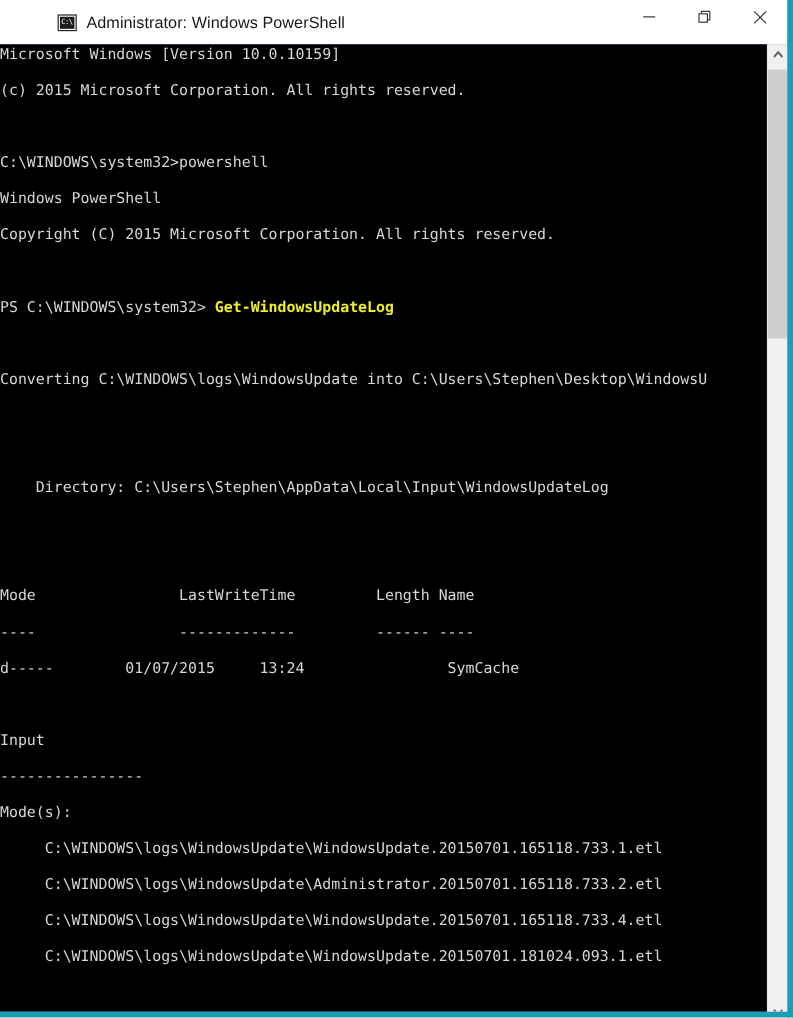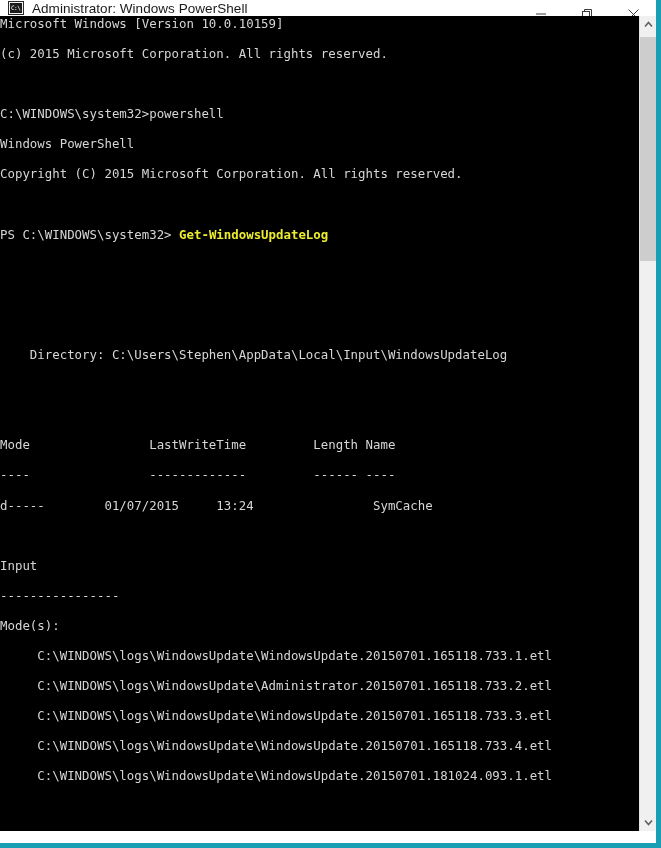--- a/index.html
+++ b/index.html
@@ -16,25 +16,26 @@
     height: 848px;
     box-sizing: border-box;
     background: #ffffff;
     border-right: 5px solid #17a0b5;
     border-bottom: 5px solid #17a0b5;
     overflow: hidden;
   }
   
   .titlebar {
     position: relative;
-    height: 16px;
+    height: 37px;
     background: #ffffff;
     display: flex;
     align-items: center;
     box-sizing: border-box;
+    padding-left: 40px;
   }
   .title-icon {
     width: 16px;
     height: 14px;
     margin-left: 8px;
     margin-right: 8px;
     background: #f2f2f2;
     border: 1px solid #2b2b2b;
     box-sizing: border-box;
     position: relative;
@@ -173,35 +174,35 @@
     <div class="console">
       <pre id="console-text"><span class="line">Microsoft Windows [Version 10.0.10159]</span>
 <span class="line">(c) 2015 Microsoft Corporation. All rights reserved.</span>
 <span class="line"></span>
 <span class="line">C:\WINDOWS\system32&gt;powershell</span>
 <span class="line">Windows PowerShell</span>
 <span class="line">Copyright (C) 2015 Microsoft Corporation. All rights reserved.</span>
 <span class="line"></span>
 <span class="line"><span>PS C:\WINDOWS\system32&gt; </span><span class="cmd">Get-WindowsUpdateLog</span></span>
 <span class="line"></span>
+<span class="line">Converting C:\WINDOWS\logs\WindowsUpdate into C:\Users\Stephen\Desktop\WindowsU</span>
 <span class="line"></span>
 <span class="line"></span>
 <span class="line">    Directory: C:\Users\Stephen\AppData\Local\Input\WindowsUpdateLog</span>
 <span class="line"></span>
 <span class="line"></span>
 <span class="line">Mode                LastWriteTime         Length Name</span>
 <span class="line">----                -------------         ------ ----</span>
 <span class="line">d-----        01/07/2015     13:24                SymCache</span>
 <span class="line"></span>
 <span class="line">Input</span>
 <span class="line">----------------</span>
 <span class="line">Mode(s):</span>
 <span class="line">     C:\WINDOWS\logs\WindowsUpdate\WindowsUpdate.20150701.165118.733.1.etl</span>
 <span class="line">     C:\WINDOWS\logs\WindowsUpdate\Administrator.20150701.165118.733.2.etl</span>
-<span class="line">     C:\WINDOWS\logs\WindowsUpdate\WindowsUpdate.20150701.165118.733.3.etl</span>
 <span class="line">     C:\WINDOWS\logs\WindowsUpdate\WindowsUpdate.20150701.165118.733.4.etl</span>
 <span class="line">     C:\WINDOWS\logs\WindowsUpdate\WindowsUpdate.20150701.181024.093.1.etl</span>
 
 
 
 
 
 
 
 

